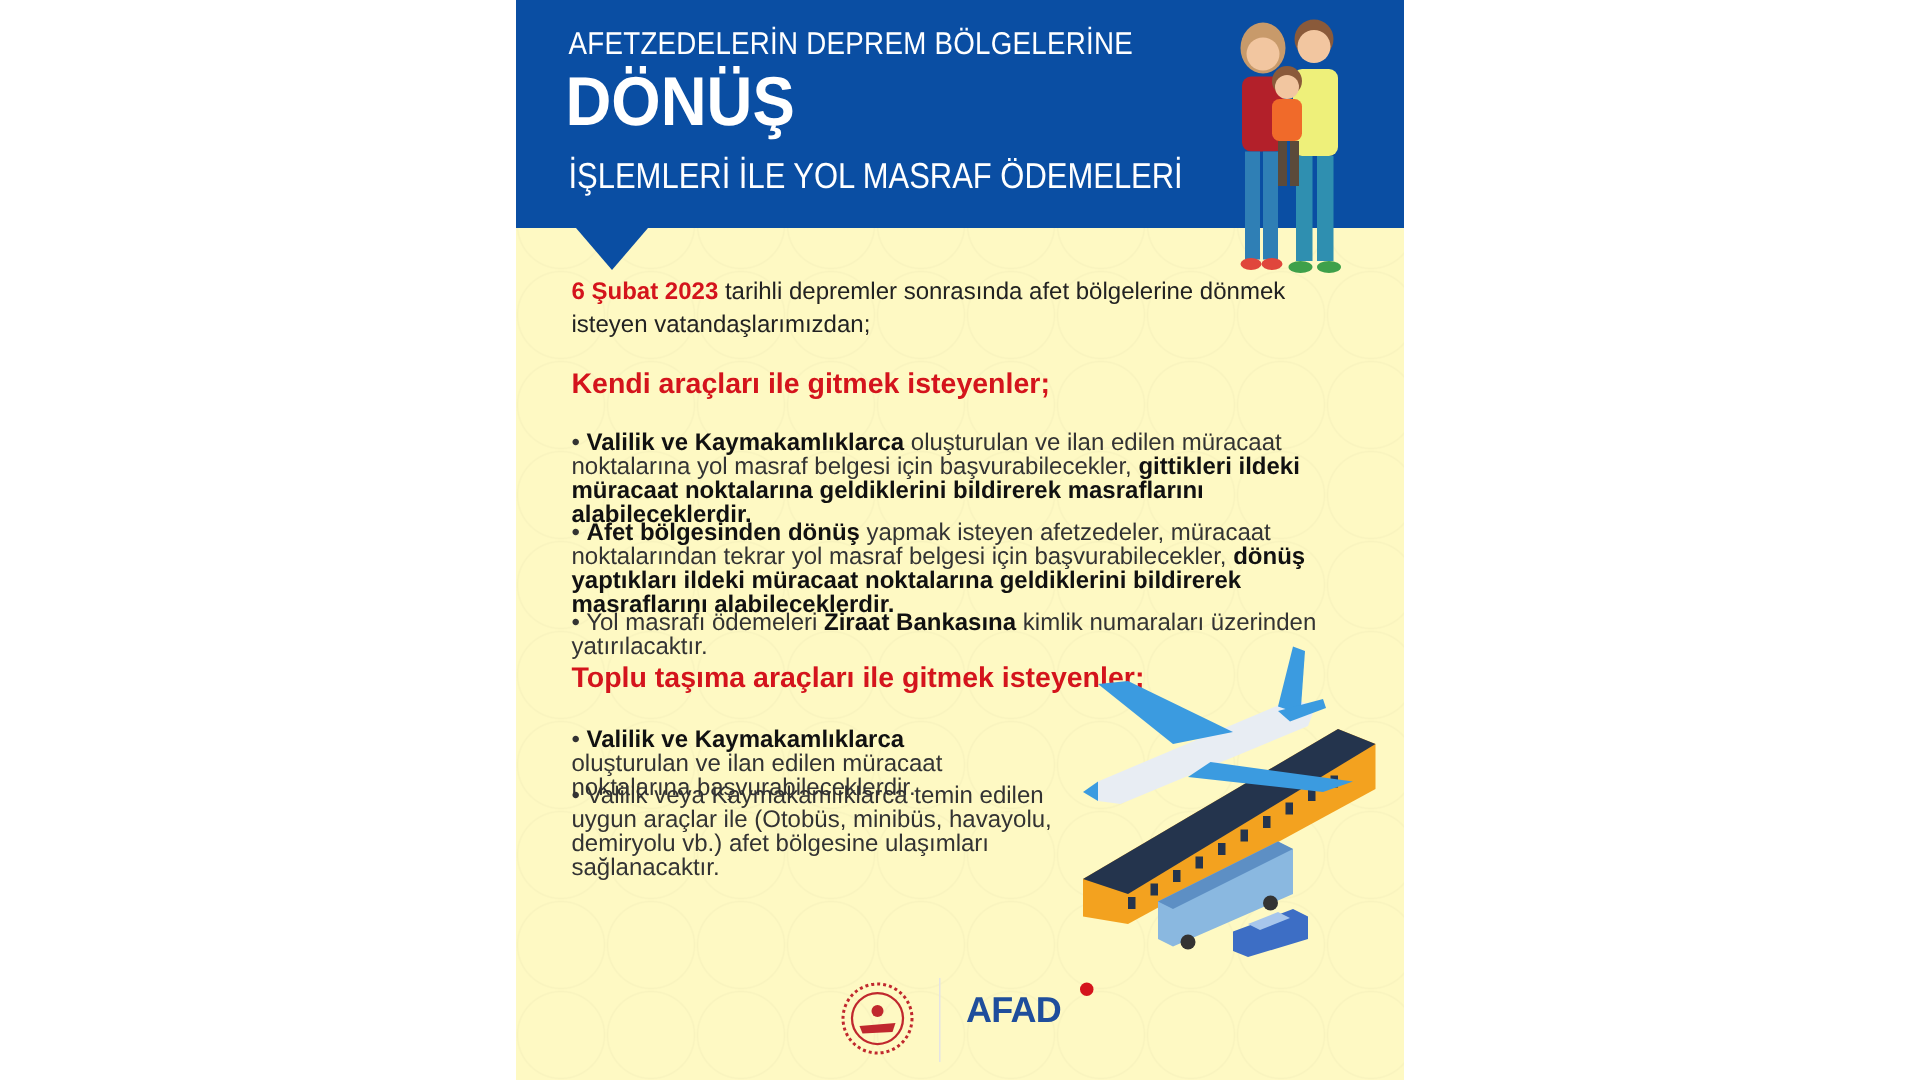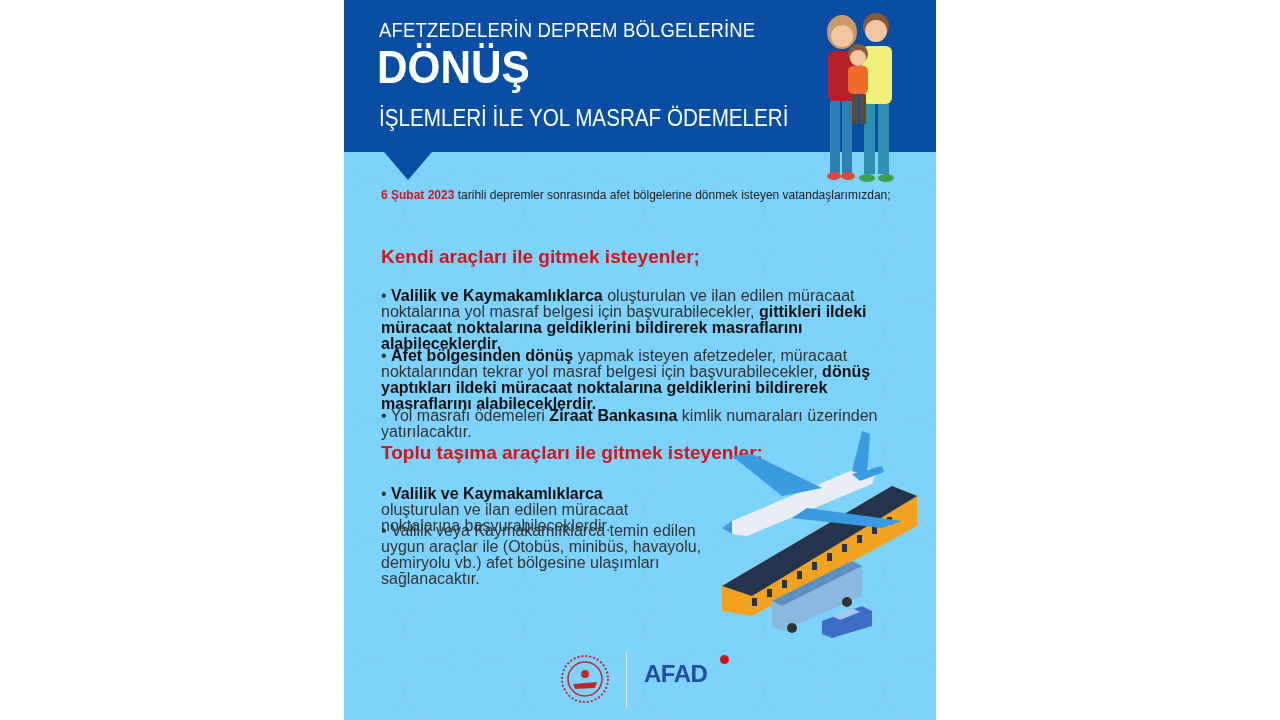--- a/index.html
+++ b/index.html
@@ -2,21 +2,21 @@
 <html><head>
 <meta charset="utf-8">
 <style>
   html, body { margin: 0; padding: 0; }
   body {
     width: 1280px; height: 720px; background: #ffffff; position: relative; overflow: hidden;
     font-family: "DejaVu Sans", sans-serif;
   }
   .poster {
     position: absolute; left: 344px; top: 0; width: 592px; height: 720px;
-    background: #7dd3fc; overflow: hidden;
+    background: #fef9c3; overflow: hidden;
   }
   .pattern {
     position: absolute; inset: 0;
     background-image:
       radial-gradient(circle at 30px 30px, transparent 28px, rgba(0,0,0,0.025) 29px, transparent 30px);
     background-size: 60px 60px;
   }
   .header {
     position: absolute; left: 0; top: 0; width: 592px; height: 152px; background: #0a4ea3;
   }
@@ -35,21 +35,21 @@
     transform: scaleX(0.92); transform-origin: left; white-space: nowrap;
   }
   .h-line3 {
     position: absolute; left: 35px; top: 104px; color: #fff;
     font-family: "Liberation Sans", sans-serif; font-size: 24px; transform: scaleX(0.86); transform-origin: left; white-space: nowrap;
   }
   .family { position: absolute; left: 468px; top: 6px; width: 100px; height: 180px; }
 
   .intro {
     position: absolute; left: 37px; top: 184px; width: 520px; font-family: "Liberation Sans", sans-serif;
-    font-size: 12px; line-height: 22px; color: #222;
+    font-size: 16px; line-height: 22px; color: #222;
   }
   .red { color: #d4141c; font-weight: bold; }
   .section-title {
     position: absolute; left: 37px; font-family: "Liberation Sans", sans-serif; font-weight: bold; font-size: 19px;
     color: #d4141c; white-space: nowrap;
   }
   .bullet {
     position: absolute; left: 37px; font-family: "Liberation Sans", sans-serif; font-size: 16px; line-height: 16px; color: #333;
   }
   .bullet b { color: #111; }

